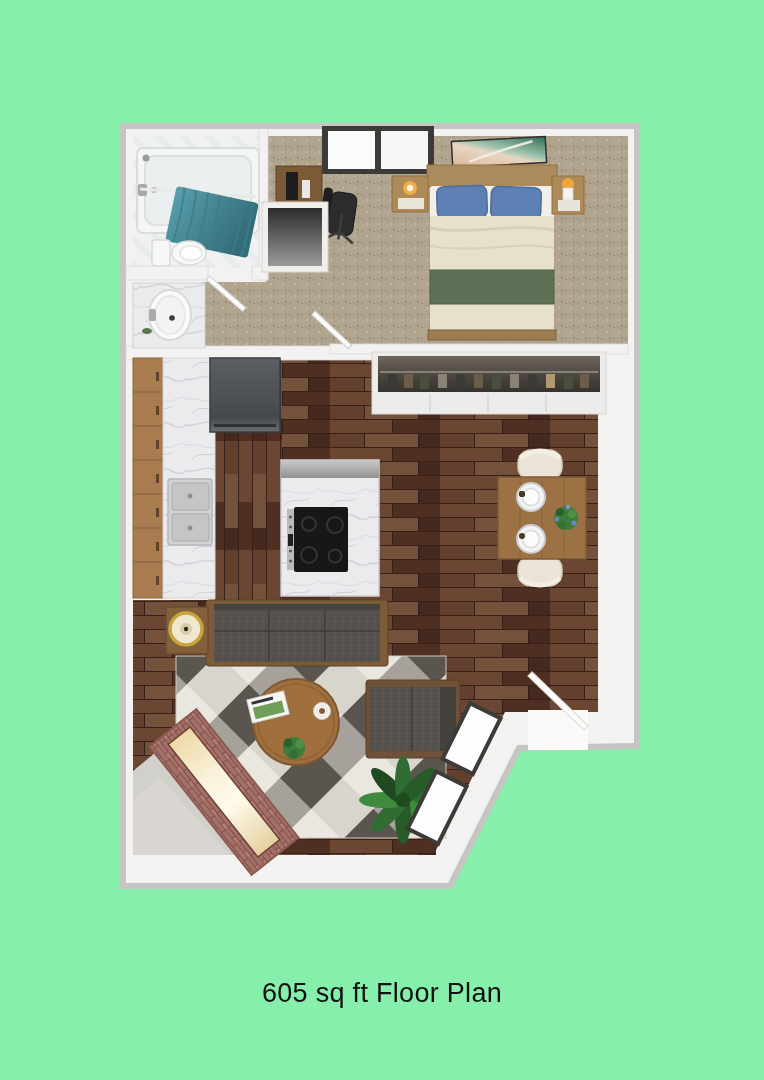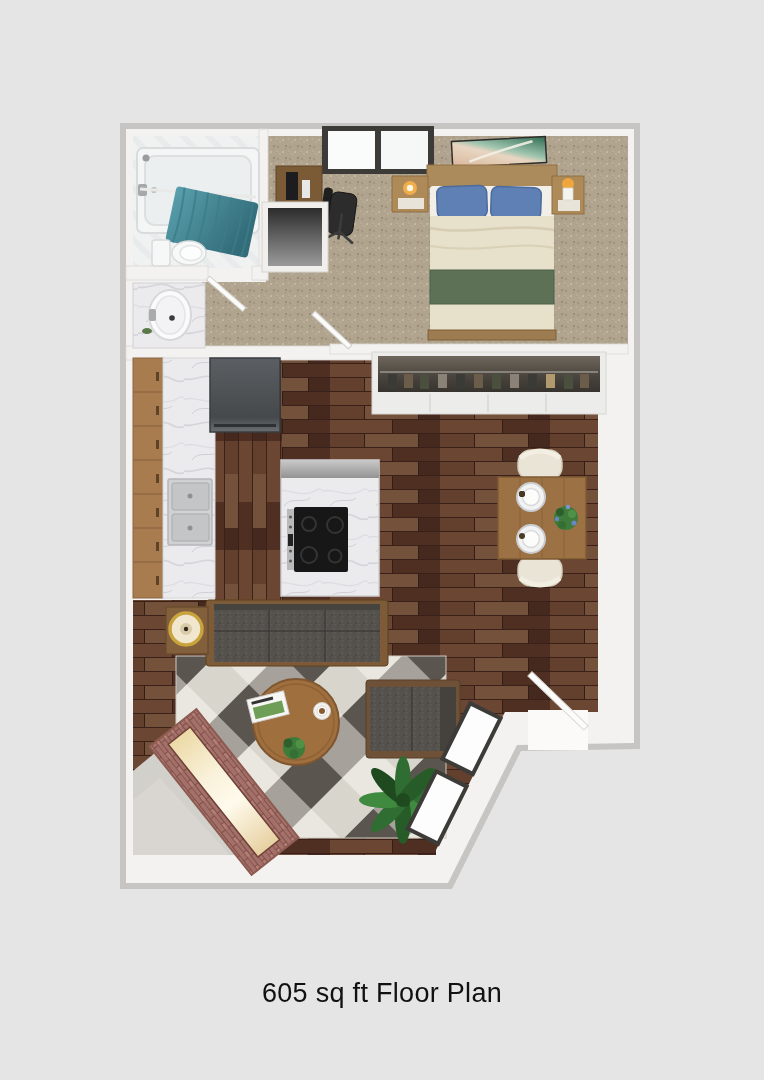--- a/index.html
+++ b/index.html
@@ -1,17 +1,17 @@
 <!DOCTYPE html>
 <html style="--wall-gray: #c6c5c3; --wall-face: #f3f2f0; --carpet: #b1a48f; --hardwood: #5d3c29; --marble: #ebebed; --cabinet-wood: #a97c4f; --teal-curtain: #4d8a97; --pillow-blue: #5e80b4; --blanket-cream: #e7e0cb; --runner-green: #5d7157; --sofa-gray: #55524e; --rug-cream: #eae7e0; --rug-charcoal: #5a554e; --brick-red: #a4706a; --fire-glow: #f9f1da; --plant-green: #2f6d33; --concrete-gray: #d2d0cb; --lamp-gold: #c9a33c; --table-wood: #9c7144; --chair-cream: #e9e4d6; --window-frame: #3d3b38; --caption-color: #111111;"><head>
 <meta charset="utf-8">
 <style>
   html,body{margin:0;padding:0;background:#ffffff;}
   body{width:764px;height:1080px;position:relative;font-family:"Liberation Sans",sans-serif;}
-  .stage{position:absolute;inset:0;background:#e5e5e5;}
+  .stage{position:absolute;inset:0;background:#86efac;}
   svg{position:absolute;top:0;left:0;display:block;}
   .caption{
     position:absolute;left:0;top:978px;width:764px;text-align:center;
     font-size:27px;color:var(--caption-color,#111111);letter-spacing:0.3px;
     font-family:"Liberation Sans",sans-serif;
   }
 </style>
 </head>
 <body>
 

